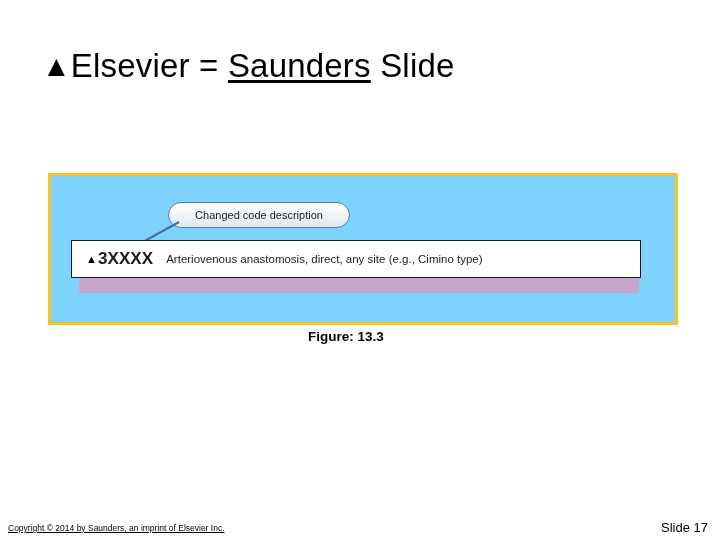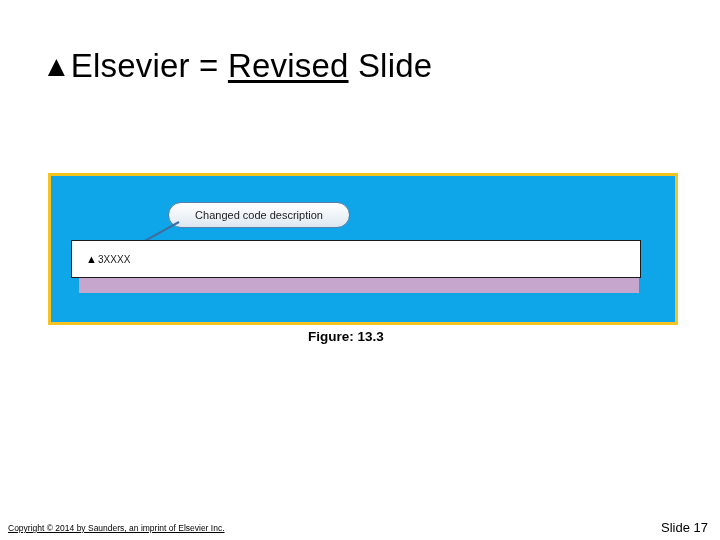--- a/index.html
+++ b/index.html
@@ -38,21 +38,21 @@
 
   
   #figure-frame {
     position: absolute;
     left: 48px;
     top: 173px;
     width: 630px;
     height: 152px;
     border: 3px solid #f5c423;
     box-sizing: border-box;
-    background: #0ea5e9;
+    background: #7dd3fc;
   }
 
   
   #purple-shadow {
     position: absolute;
     left: 28px;
     top: 95px;
     width: 560px;
     height: 22px;
     background: #c7a6cd;
@@ -102,22 +102,22 @@
     align-items: center;
   }
   #code-row .row-tri {
     font-size: 11px;
     margin-left: 14px;
     margin-right: 1px;
     color: #000;
     line-height: 1;
   }
   #code-row .code-num {
-    font-size: 10px;
-    font-weight: normal;
+    font-size: 17px;
+    font-weight: bold;
     color: #1c1c1c;
     letter-spacing: 0.1px;
   }
   #code-row .code-desc {
     font-size: 11.5px;
     color: #1c1c1c;
     margin-left: 13px;
     white-space: nowrap;
   }
 
@@ -147,39 +147,40 @@
     right: 12px;
     top: 520px;
     font-size: 13px;
     color: #000000;
   }
 </style>
 </head>
 <body>
 
 <div id="slide-title">
-  <span class="tri">▲</span><span>Elsevier = </span><span class="underlined">Revised</span><span> Slide</span>
+  <span class="tri">▲</span><span>Elsevier = </span><span class="underlined">Saunders</span><span> Slide</span>
 </div>
 
 <div id="figure-frame">
 
   <div id="purple-shadow"></div>
 
   <div id="callout-bubble">
     <span>Changed code description</span>
   </div>
 
   <svg id="callout-arrow" viewBox="0 0 95 50">
     <line x1="92" y1="2" x2="16" y2="44" stroke="#3f6f9f" stroke-width="2"></line>
     <polygon points="6,50 22,47 17,35" fill="#3f6f9f"></polygon>
   </svg>
 
   <div id="code-row">
     <span class="row-tri">▲</span>
     <span class="code-num">3XXXX</span>
+    <span class="code-desc">Arteriovenous anastomosis, direct, any site (e.g., Cimino type)</span>
   </div>
 
 </div>
 
 <div id="figure-caption">Figure: 13.3</div>
 
 <div id="footer-copyright">Copyright © 2014 by Saunders, an imprint of Elsevier Inc.</div>
 <div id="footer-slide-number">Slide 17</div>
 
 </body></html>

